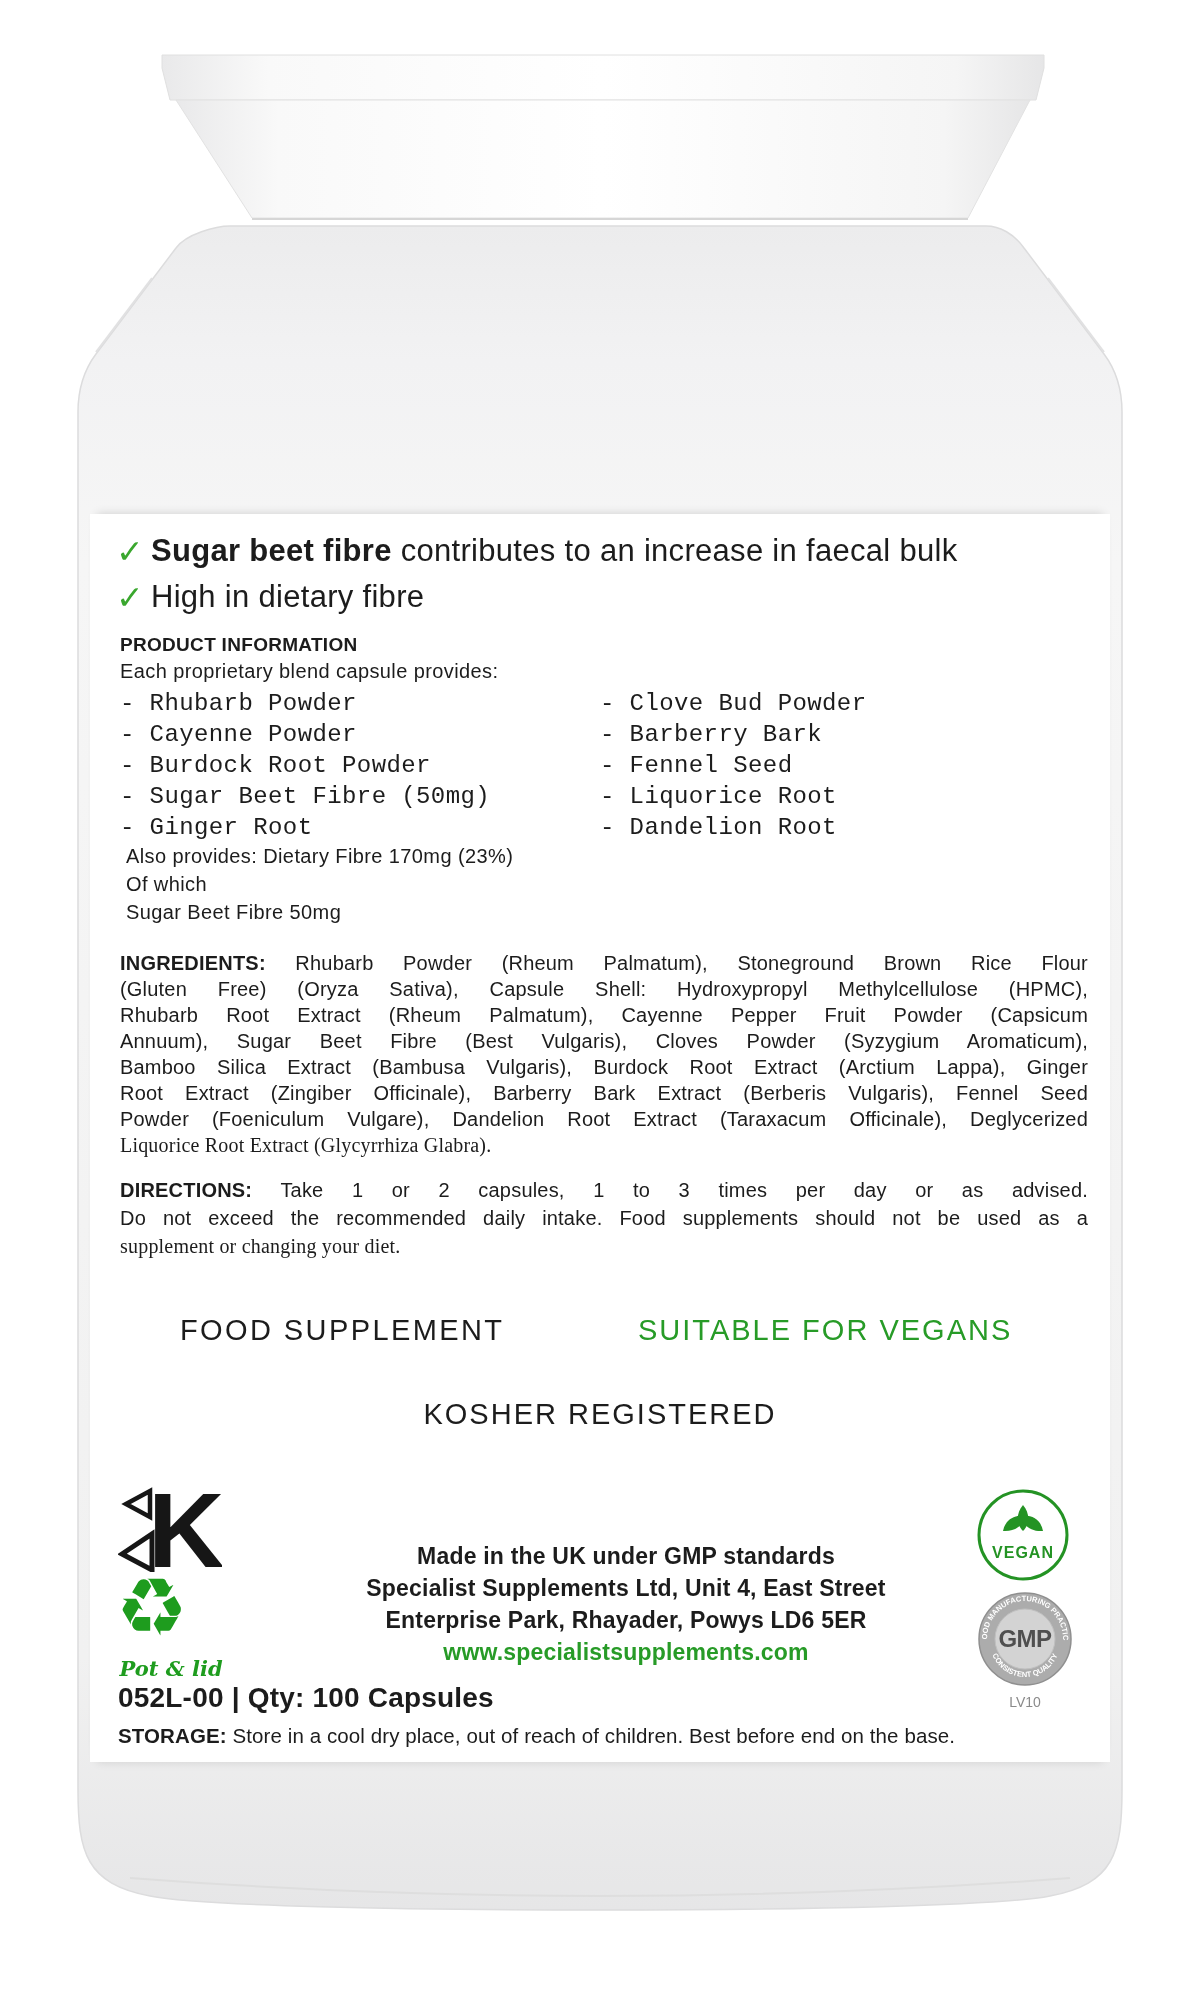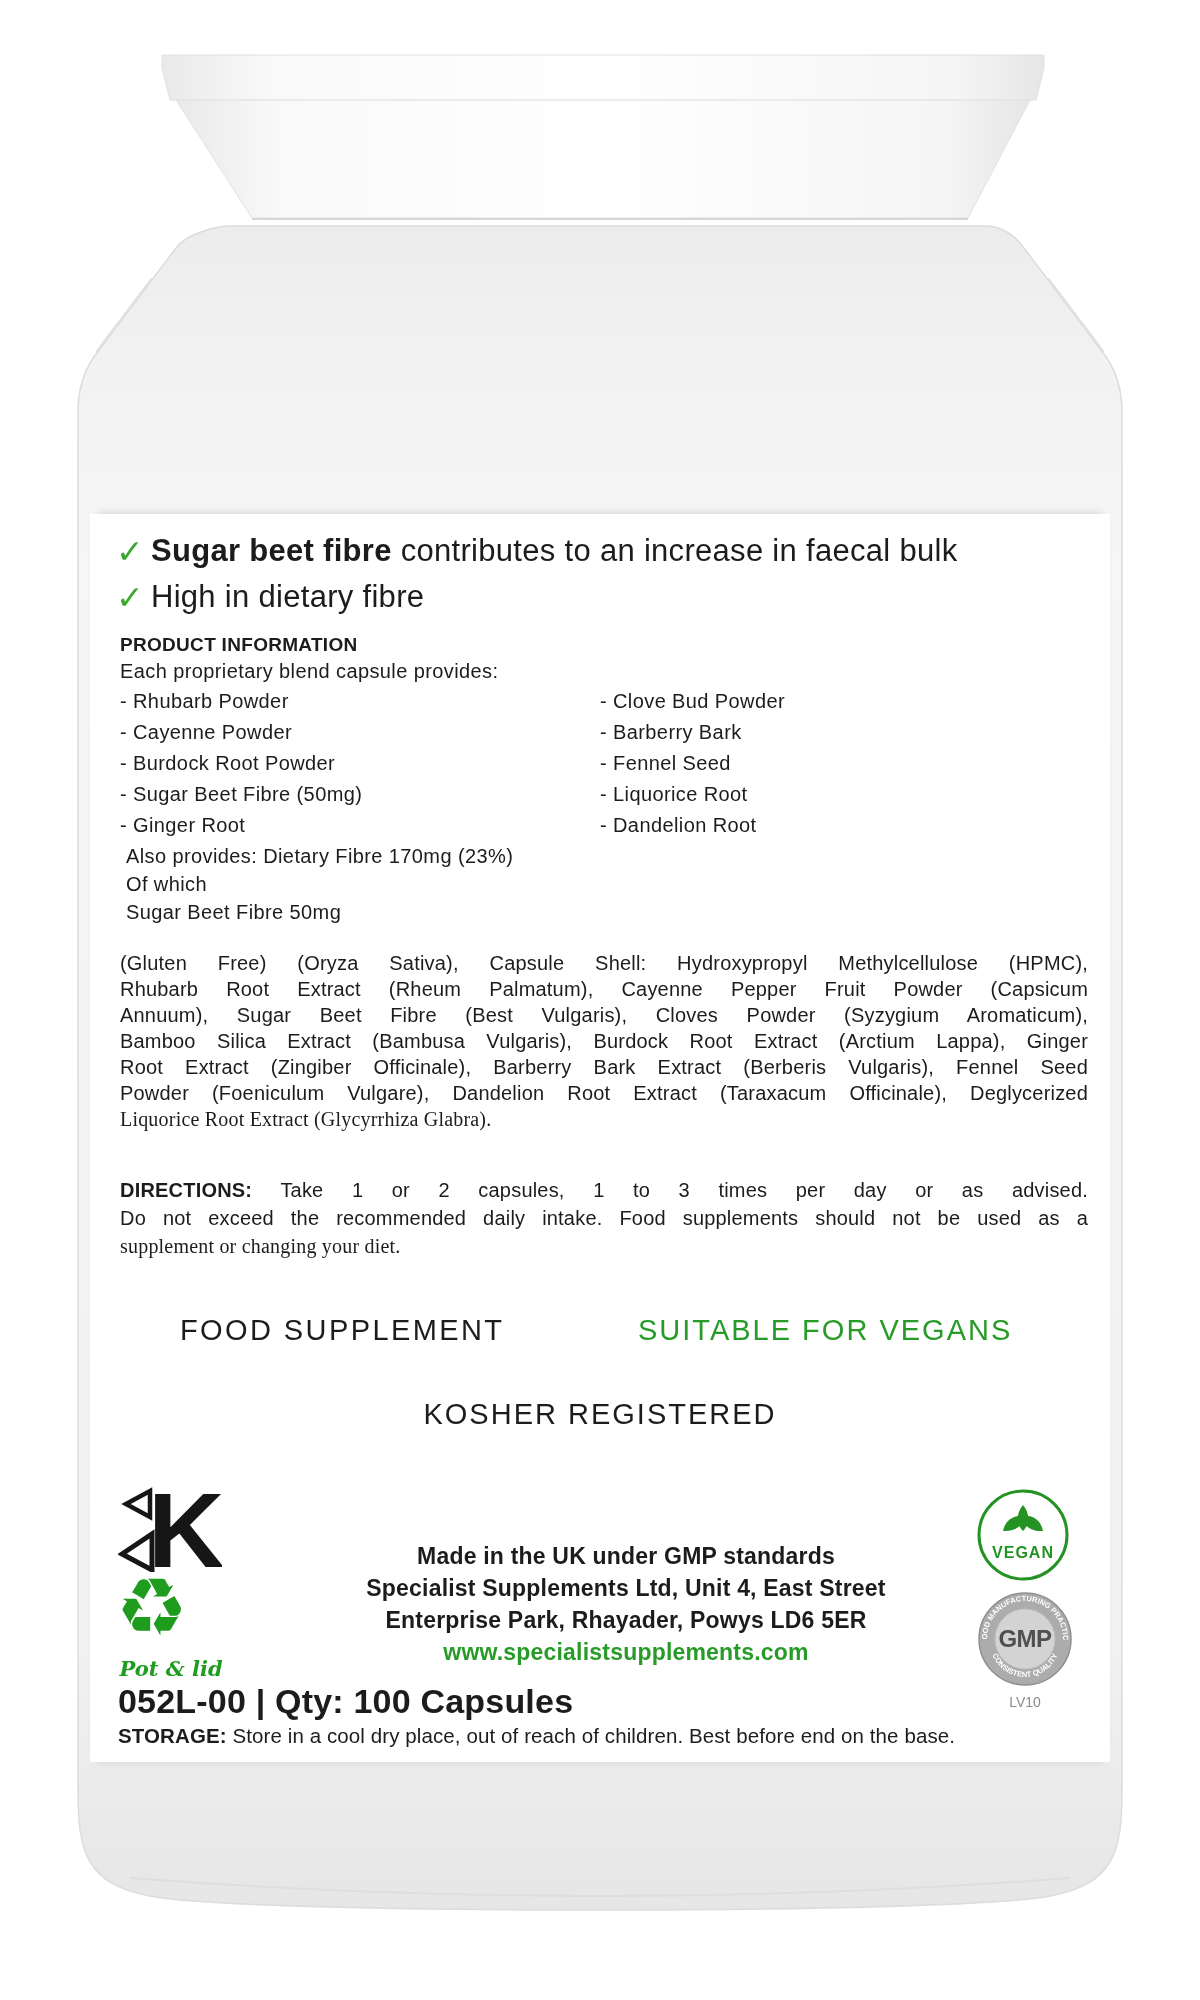--- a/index.html
+++ b/index.html
@@ -14,21 +14,21 @@
   .check{font-family:"DejaVu Sans",sans-serif;color:#3aa72e;font-size:33px;font-weight:bold;
          margin-right:7px;position:relative;top:2px;}
   .claim-bold{font-weight:bold;}
   
   .prod-head{position:absolute;left:30px;top:120px;font-size:19px;font-weight:bold;letter-spacing:.3px;}
   .prod-sub{position:absolute;left:30px;top:146px;font-size:20px;letter-spacing:.4px;}
   .cols{position:absolute;left:30px;top:176px;width:964px;}
   .col{position:absolute;top:0;}
   .col-left{left:0;}
   .col-right{left:480px;}
-  .col div{height:31px;font-size:20px;letter-spacing:.4px;}
+  .col div{height:31px;font-size:24px;letter-spacing:.4px;font-family:Liberation Mono, monospace;}
   
   .also{position:absolute;left:36px;top:328px;font-size:20px;line-height:28px;letter-spacing:.4px;}
   
   .ingredients{position:absolute;left:30px;top:436px;width:968px;font-size:20px;line-height:26px;letter-spacing:.2px;}
   .directions{position:absolute;left:30px;top:662px;width:968px;font-size:20px;line-height:28px;letter-spacing:.2px;}
   .jline{text-align:justify;text-align-last:justify;white-space:normal;}
   .nline{text-align:left;font-family:Liberation Serif, serif;}
   .blabel{font-weight:bold;}
   
   .food-supplement{position:absolute;left:90px;top:800px;font-size:29px;letter-spacing:2.4px;}
@@ -39,21 +39,21 @@
   .recycle{position:absolute;left:26px;top:1052px;font-family:"DejaVu Sans",sans-serif;
            font-size:80px;line-height:84px;color:#1e9c1e;}
   .potlid{position:absolute;left:16px;top:1142px;width:130px;text-align:center;color:#1e9c1e;
           font-family:"DejaVu Serif",serif;font-style:italic;font-weight:bold;font-size:21px;}
   .addr{position:absolute;left:136px;top:1026px;width:800px;text-align:center;font-weight:bold;
         font-size:23px;line-height:32px;letter-spacing:.2px;}
   .addr .web{color:#279b27;}
   .vegan-badge{position:absolute;left:886px;top:974px;}
   .gmp-badge{position:absolute;left:886px;top:1076px;}
   .lv10{position:absolute;left:884px;top:1180px;width:102px;text-align:center;font-size:14px;color:#8a8a8a;}
-  .code-line{position:absolute;left:28px;top:1168px;font-size:34px;font-weight:bold;letter-spacing:.2px;}
+  .code-line{position:absolute;left:28px;top:1168px;font-size:28px;font-weight:bold;letter-spacing:.2px;}
   .storage{position:absolute;left:28px;top:1210px;width:980px;font-size:20.5px;white-space:nowrap;letter-spacing:.1px;}
 </style>
 </head>
 <body>
 
 <div class="stage">
 
   <svg class="bottle-svg" width="1200" height="2000" viewBox="0 0 1200 2000">
     <defs>
       <linearGradient id="capGrad" x1="0" y1="0" x2="1" y2="0">
@@ -121,20 +121,21 @@
       </div>
     </div>
 
     <div class="also">
       <div>Also provides: Dietary Fibre 170mg (23%)</div>
       <div>Of which</div>
       <div>Sugar Beet Fibre 50mg</div>
     </div>
 
     <div class="ingredients">
+      <div class="jline"><b class="blabel">INGREDIENTS:</b> <span>Rhubarb Powder (Rheum Palmatum), Stoneground Brown Rice Flour</span></div>
       <div class="jline">(Gluten Free) (Oryza Sativa), Capsule Shell: Hydroxypropyl Methylcellulose (HPMC),</div>
       <div class="jline">Rhubarb Root Extract (Rheum Palmatum), Cayenne Pepper Fruit Powder (Capsicum</div>
       <div class="jline">Annuum), Sugar Beet Fibre (Best Vulgaris), Cloves Powder (Syzygium Aromaticum),</div>
       <div class="jline">Bamboo Silica Extract (Bambusa Vulgaris), Burdock Root Extract (Arctium Lappa), Ginger</div>
       <div class="jline">Root Extract (Zingiber Officinale), Barberry Bark Extract (Berberis Vulgaris), Fennel Seed</div>
       <div class="jline">Powder (Foeniculum Vulgare), Dandelion Root Extract (Taraxacum Officinale), Deglycerized</div>
       <div class="nline">Liquorice Root Extract (Glycyrrhiza Glabra).</div>
     </div>
 
     <div class="directions">

